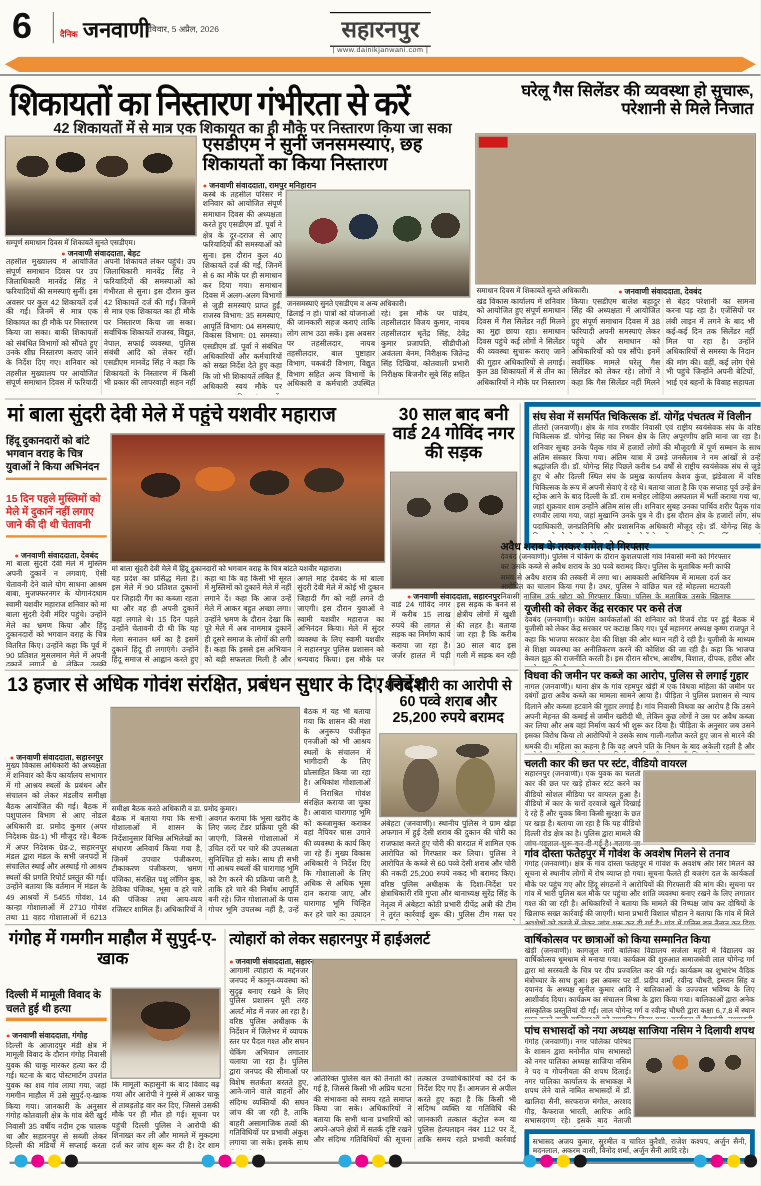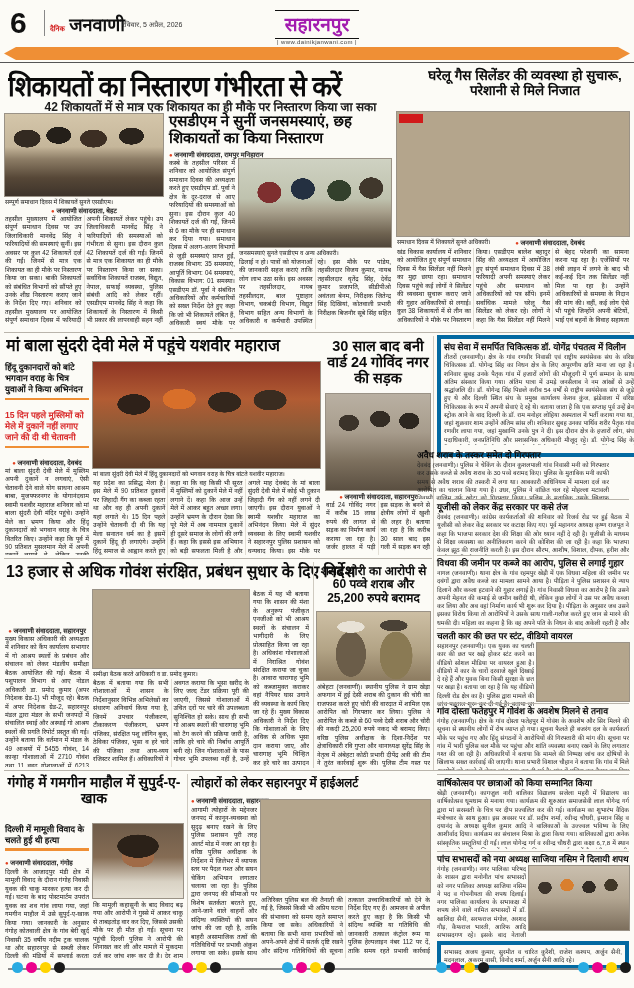--- a/index.html
+++ b/index.html
@@ -7,21 +7,21 @@
          font-family:"Liberation Sans","DejaVu Sans",sans-serif;color:#1c1c1c;overflow:hidden;}
   .abs{position:absolute;}
   .hline{position:absolute;background:#b9b4ab;height:1px;}
   .vline{position:absolute;background:#cfcac0;width:1px;}
 
   
   .pageno{font-size:30px;font-weight:bold;color:#111;line-height:1;}
   .brand-small{color:#d11a1a;font-size:7px;font-weight:bold;}
   .brand{font-size:18px;font-weight:bold;color:#111;}
   .mdate{font-size:7px;color:#333;}
-  .city{font-size:19px;font-weight:bold;color:#a21caf;border-top:1.5px solid #111;border-bottom:1.5px solid #111;padding:0 10px 1px;}
+  .city{font-size:19px;font-weight:bold;color:#404040;border-top:1.5px solid #111;border-bottom:1.5px solid #111;padding:0 10px 1px;}
   .site{font-size:6px;color:#444;letter-spacing:.4px;}
   .ribbon{position:absolute;left:4px;right:4px;top:47px;height:13px;background:#ef8f35;
           clip-path:polygon(0 50%,12px 0,calc(100% - 12px) 0,100% 50%,calc(100% - 12px) 100%,12px 100%);}
 
   
   .h-lead{font-weight:bold;color:#0b0b0b;font-size:28px;white-space:nowrap;letter-spacing:-1px;
           transform:scaleX(.93);transform-origin:left center;}
   .h-sub{font-weight:bold;font-size:12px;text-align:center;white-space:nowrap;}
   .h2{font-weight:bold;color:#0b0b0b;line-height:1.12;}
   .nowrapfit{white-space:nowrap;overflow:hidden;transform:scaleX(.95);transform-origin:left center;}
@@ -132,21 +132,21 @@
   <div class="abs mdate" style="left:122px;top:20px;">रविवार, 5 अप्रैल, 2026</div>
   <div class="abs" style="left:0;right:0;top:10px;text-align:center;">
     <span class="city" style="display:inline-block;">सहारनपुर</span>
     <div class="site">| www.dainikjanwani.com |</div>
   </div>
   <div class="ribbon"></div>
   <div class="hline" style="left:0;right:0;top:62px;background:#555;"></div>
 
   <div class="abs h-lead" style="left:8px;top:66px;width:412px;overflow:hidden;">शिकायतों का निस्तारण गंभीरता से करें</div>
   <div class="abs h-sub" style="left:8px;top:98px;width:405px;overflow:hidden;">42 शिकायतों में से मात्र एक शिकायत का ही मौके पर निस्तारण किया जा सका</div>
-  <div class="abs h2" style="left:422px;top:68px;width:206px;font-size:13.5px;text-align:center;">घरेलू गैस सिलेंडर की व्यवस्था हो सुचारू, परेशानी से मिले निजात</div>
+  <div class="abs h2" style="left:422px;top:68px;width:206px;font-size:13.5px;text-align:right;">घरेलू गैस सिलेंडर की व्यवस्था हो सुचारू, परेशानी से मिले निजात</div>
 
   <div class="ph ph-room" style="left:5px;top:114px;width:158px;height:82px;"></div>
   <div class="abs cap" style="left:5px;top:198px;width:158px;">सम्पूर्ण समाधान दिवस में शिकायतें सुनते एसडीएम।</div>
   <div class="abs byline" style="left:5px;top:206px;width:158px;">जनवाणी संवाददाता, बेहट</div>
   <div class="abs body cols2" style="left:5px;top:215px;width:158px;height:114px;">तहसील मुख्यालय में आयोजित संपूर्ण समाधान दिवस पर उप जिलाधिकारी मानवेंद्र सिंह ने फरियादियों की समस्याएं सुनीं। इस अवसर पर कुल 42 शिकायतें दर्ज की गईं। जिनमें से मात्र एक शिकायत का ही मौके पर निस्तारण किया जा सका। बाकी शिकायतों को संबंधित विभागों को सौंपते हुए उनके शीघ्र निस्तारण कराए जाने के निर्देश दिए गए। शनिवार को तहसील मुख्यालय पर आयोजित संपूर्ण समाधान दिवस में फरियादी अपनी शिकायतें लेकर पहुंचे। उप जिलाधिकारी मानवेंद्र सिंह ने फरियादियों की समस्याओं को गंभीरता से सुना। इस दौरान कुल 42 शिकायतें दर्ज की गईं। जिनमें से मात्र एक शिकायत का ही मौके पर निस्तारण किया जा सका। सर्वाधिक शिकायतें राजस्व, विद्युत, नेपाल, सफाई व्यवस्था, पुलिस संबंधी आदि को लेकर रहीं। एसडीएम मानवेंद्र सिंह ने कहा कि शिकायतों के निस्तारण में किसी भी प्रकार की लापरवाही सहन नहीं की जाएगी। सभी विभाग प्राथमिकता के आधार पर फरियादियों की समस्याओं का निस्तारण करने का काम करें। उन्होंने शिकायतों को संबंधित विभागों को सौंपते हुए उनके शीघ्र निस्तारण कराए जाने के निर्देश भी दिए। इस मौके पर सीओ, पुलिस अधीक्षक नगर व वैभव शर्मा आदि मौजूद रहे।</div>
 
   <div class="abs h2" style="left:169px;top:113px;width:222px;font-size:15px;">एसडीएम ने सुनीं जनसमस्याएं, छह शिकायतों का किया निस्तारण</div>
   <div class="abs byline" style="left:169px;top:150px;width:120px;text-align:left;">जनवाणी संवाददाता, रामपुर मनिहारान</div>
   <div class="abs body" style="left:169px;top:159px;width:66px;height:170px;">कस्बे के तहसील परिसर में शनिवार को आयोजित संपूर्ण समाधान दिवस की अध्यक्षता करते हुए एसडीएम डॉ. पूर्वा ने क्षेत्र के दूर-दराज से आए फरियादियों की समस्याओं को सुना। इस दौरान कुल 40 शिकायतें दर्ज की गईं, जिनमें से 6 का मौके पर ही समाधान कर दिया गया। समाधान दिवस में अलग-अलग विभागों से जुड़ी समस्याएं प्राप्त हुईं, राजस्व विभाग: 35 समस्याएं, आपूर्ति विभाग: 04 समस्याएं, विकास विभाग: 01 समस्या। एसडीएम डॉ. पूर्वा ने संबंधित अधिकारियों और कर्मचारियों को सख्त निर्देश देते हुए कहा कि जो भी शिकायतें लंबित हैं, अधिकारी स्वयं मौके पर जाकर उनकी जांच करें। उन्होंने स्पष्ट किया कि निस्तारण की प्रक्रिया पूरी तरह से निष्पक्ष होनी चाहिए और किसी भी स्तर पर</div>
   <div class="ph ph-room2" style="left:239px;top:159px;width:152px;height:88px;"></div>

